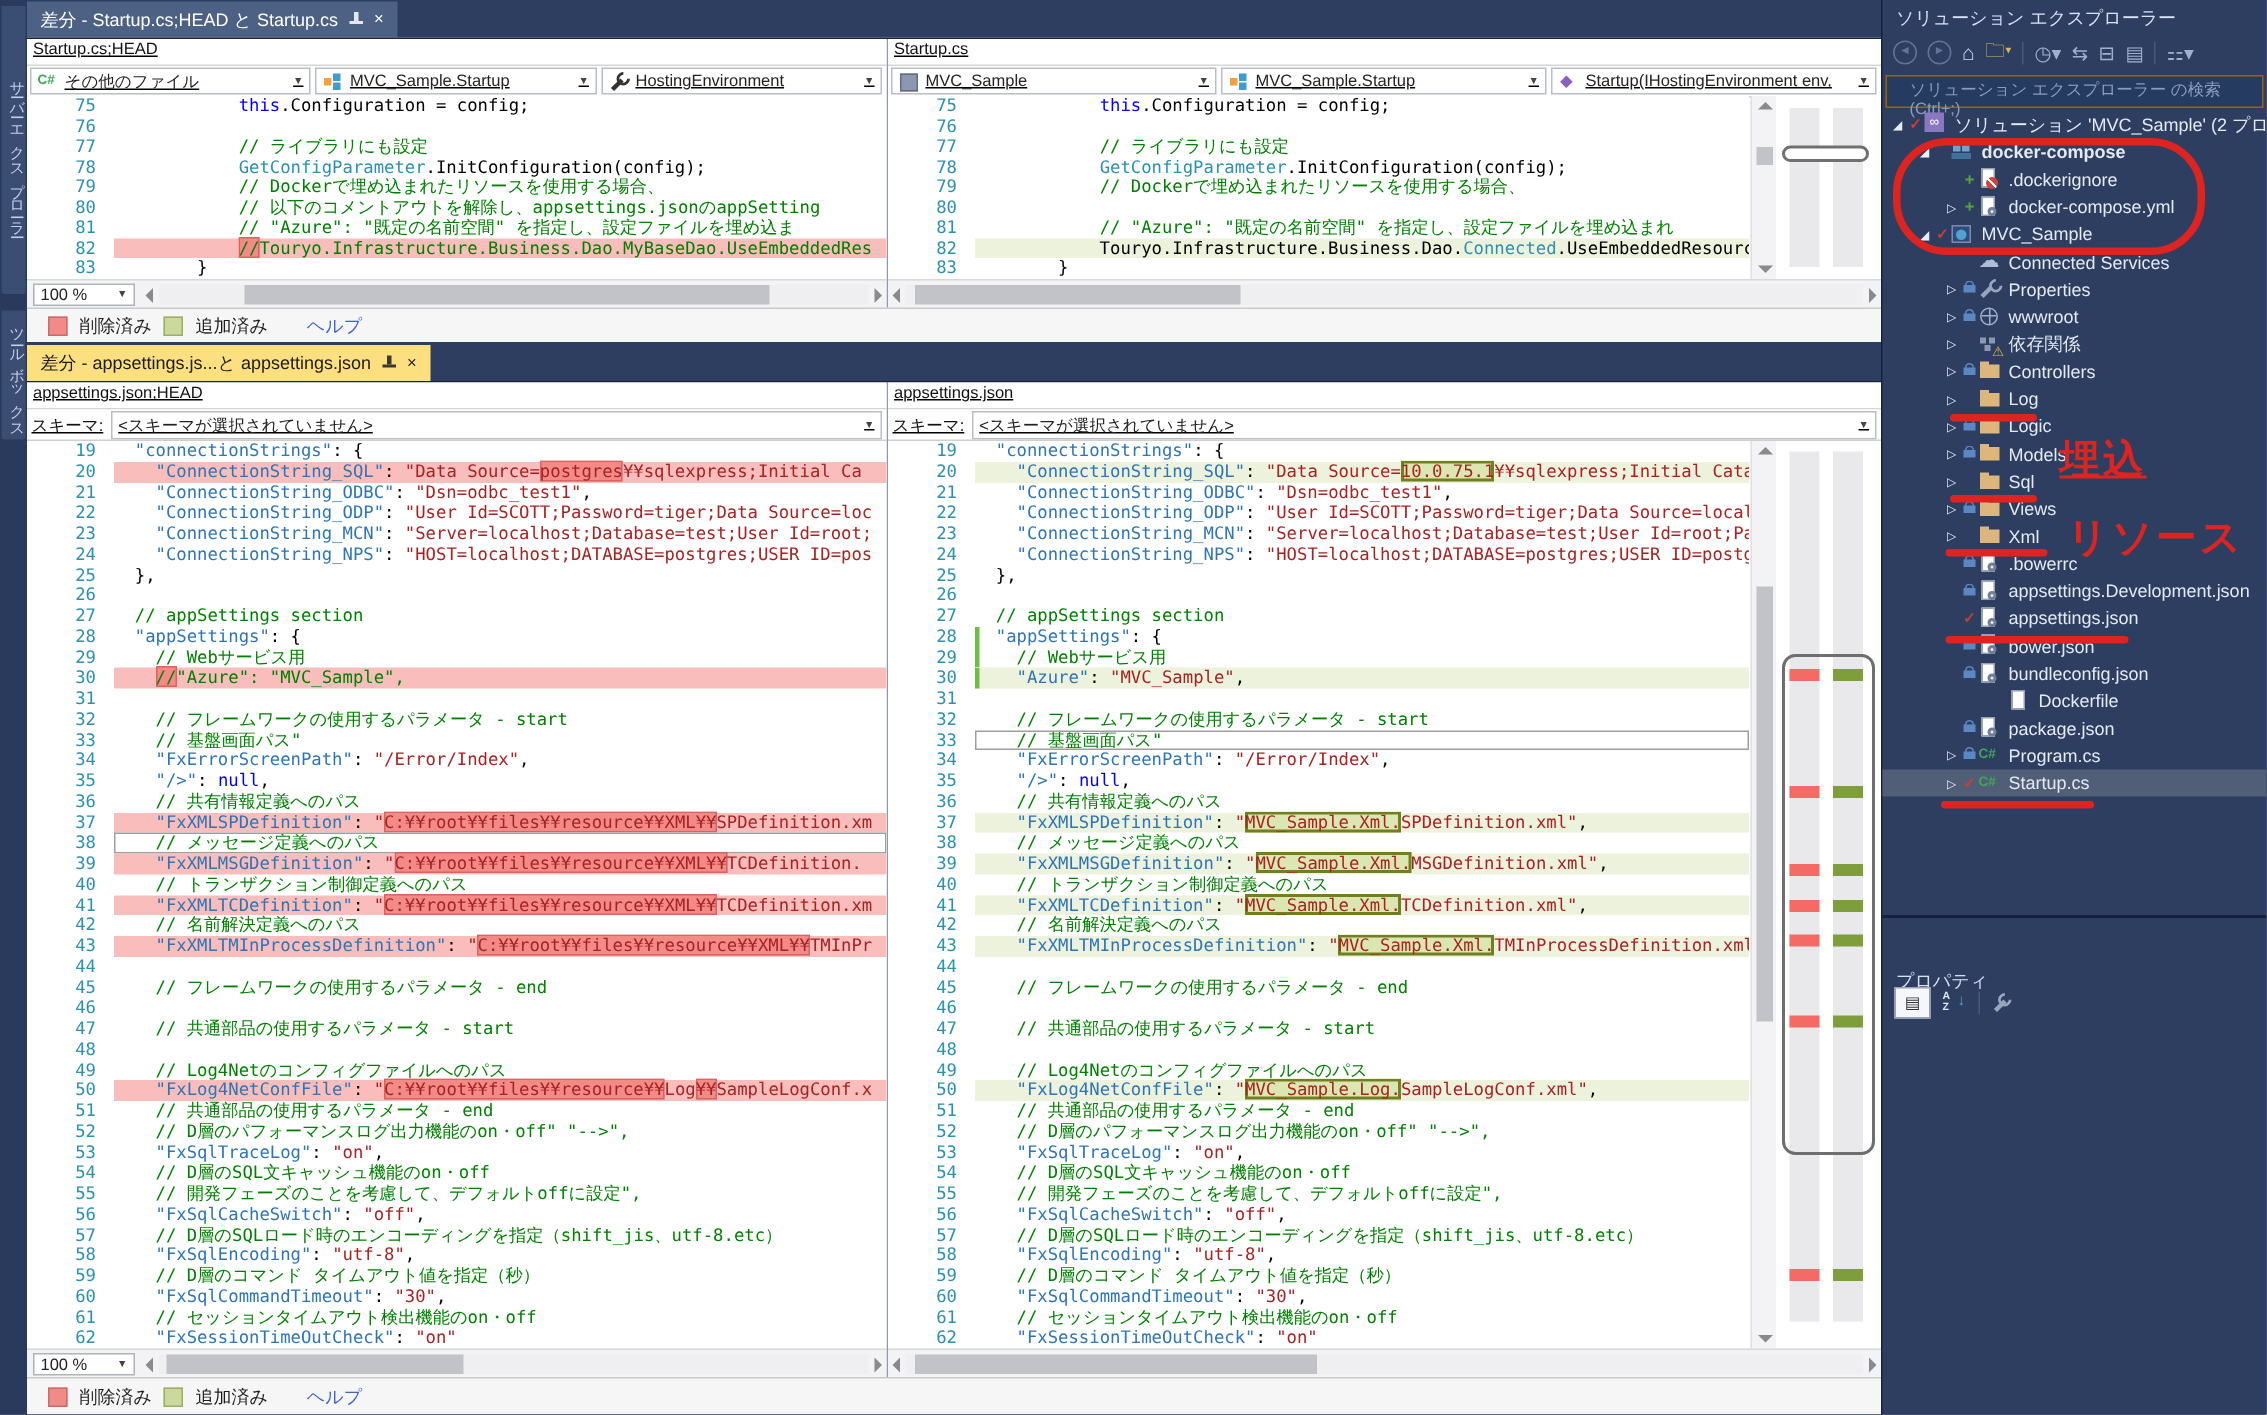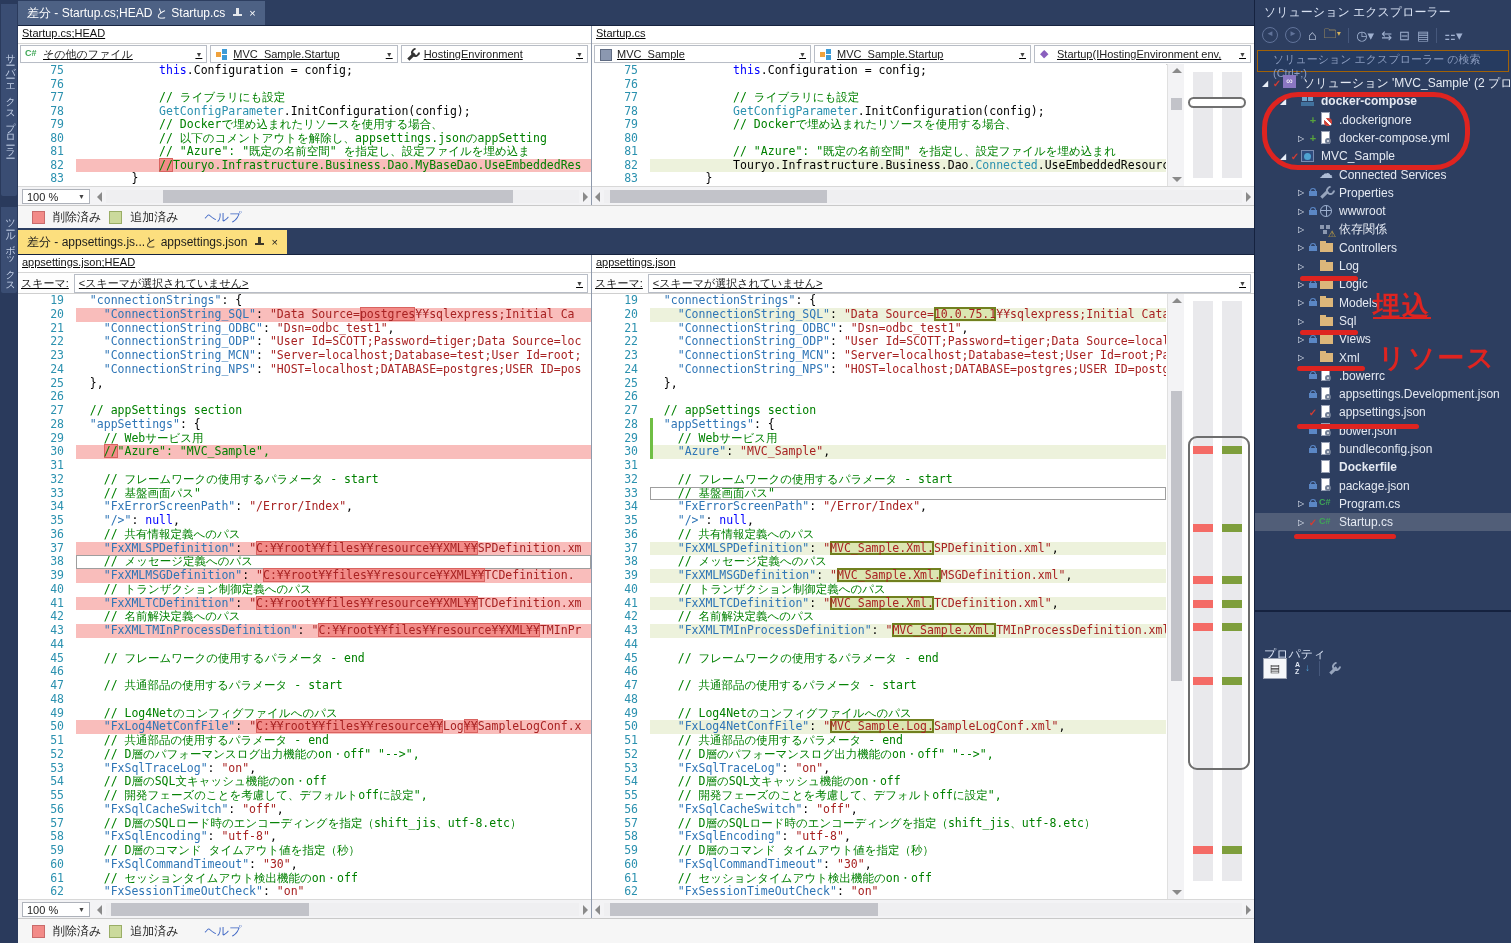--- a/index.html
+++ b/index.html
@@ -881,21 +881,21 @@
           <span class="tstat"><span class="mini-lock"></span></span>
           <span class="ic ic-json pagebase"></span>
           <span class="tlabel">bower.json</span>
         </div>
         <div class="trow" style="padding-left: 40px;">
           <span class="texp"></span>
           <span class="tstat"><span class="mini-lock"></span></span>
           <span class="ic ic-json pagebase"></span>
           <span class="tlabel">bundleconfig.json</span>
         </div>
-        <div class="trow" style="padding-left: 40px; font-weight: bold;">
+        <div class="trow" style="padding-left: 60px;">
           <span class="texp"></span>
           <span class="tstat"></span>
           <span class="ic ic-file pagebase"></span>
           <span class="tlabel">Dockerfile</span>
         </div>
         <div class="trow" style="padding-left: 40px;">
           <span class="texp"></span>
           <span class="tstat"><span class="mini-lock"></span></span>
           <span class="ic ic-json pagebase"></span>
           <span class="tlabel">package.json</span>

